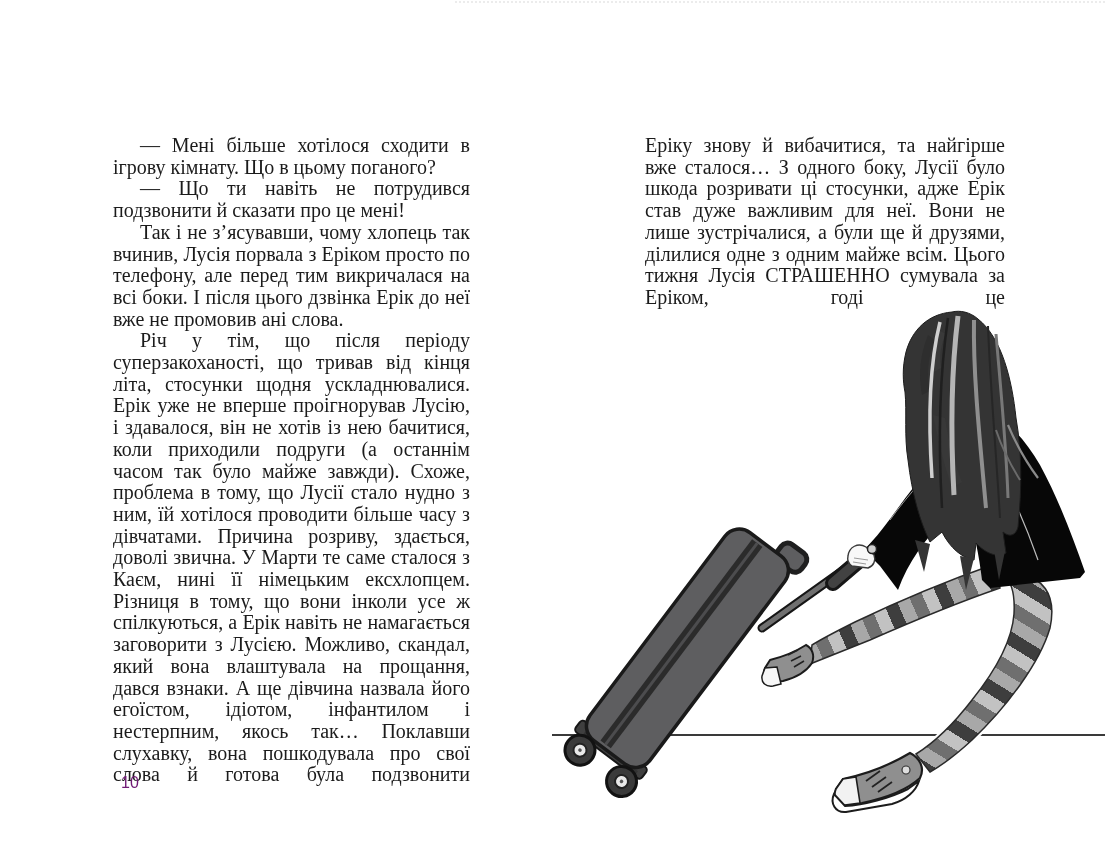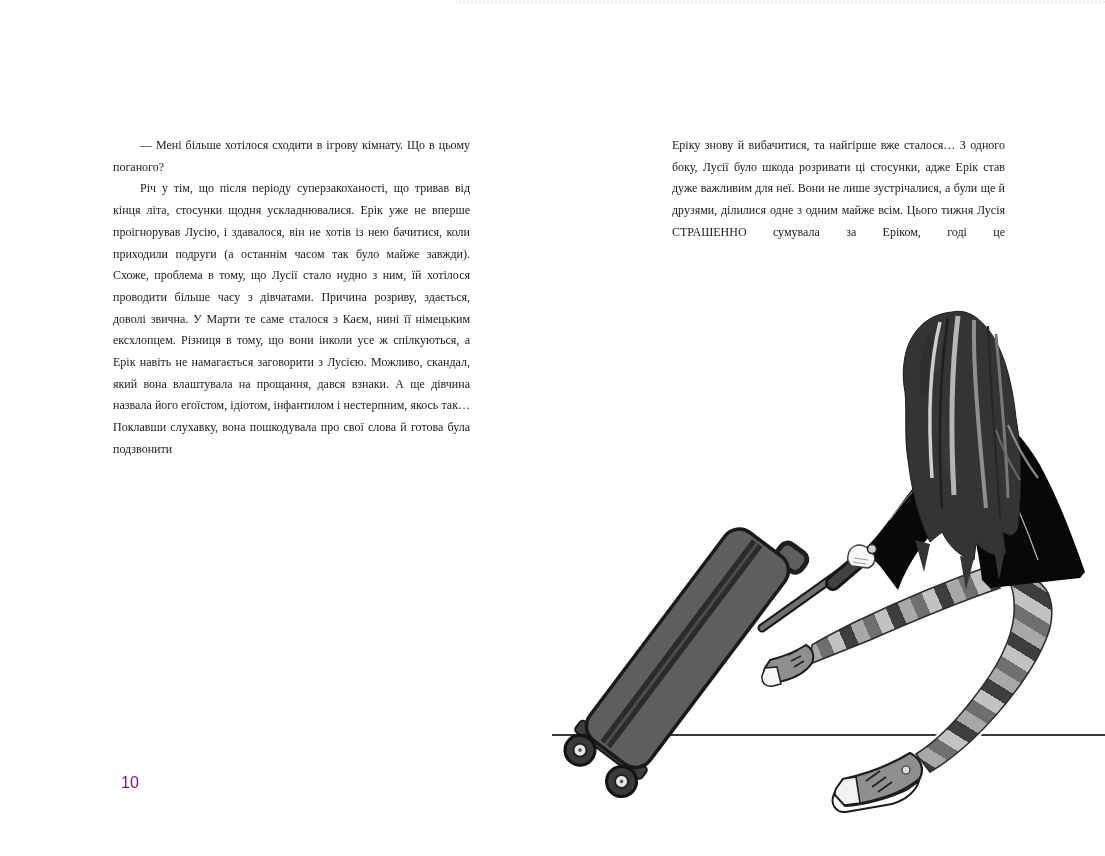--- a/index.html
+++ b/index.html
@@ -1,41 +1,43 @@
 <!DOCTYPE html>
 <html><head>
 <meta charset="utf-8">
 <style>
   html,body{margin:0;padding:0;background:#ffffff;}
   .spread{position:relative;width:1105px;height:856px;background:#ffffff;overflow:hidden;
           font-family:"Liberation Serif","DejaVu Serif",serif;color:#1b1b1b;}
   .scan-edge{position:absolute;top:1px;left:455px;width:650px;height:1px;
              border-top:2px dotted #ececec;}
-  .text-col{position:absolute;top:135px;font-size:12px;line-height:21.7px;
+  .text-col{position:absolute;top:135px;font-size:20px;line-height:21.7px;
             text-align:justify;}
   .col-left{left:113px;width:357px;}
   .col-right{left:645px;width:360px;}
   .text-col p{margin:0;padding:0;text-indent:27px;}
-  .text-col p.noindent{text-indent:0;margin-left:27px;}
+  .text-col p.noindent{text-indent:0;}
   .text-col p.fill-last{text-align-last:justify;}
   .narrow{width:258px;}
   .page-number{position:absolute;left:121px;top:774px;
                font-family:"Liberation Sans","DejaVu Sans",sans-serif;
                font-size:16px;color:#701a75;}
   .illustration{position:absolute;left:0;top:0;width:1105px;height:856px;pointer-events:none;}
 </style>
 </head>
 <body>
 
 <div class="spread">
 
   <div class="scan-edge"></div>
 
   <div class="text-col col-left">
     <p>— Мені більше хотілося сходити в ігрову кімнату. Що в цьому поганого?</p>
+    <p>— Що ти навіть не потрудився подзвонити й сказати про це мені!</p>
+    <p>Так і не з’ясувавши, чому хлопець так вчинив, Лусія порвала з Еріком просто по телефону, але перед тим викричалася на всі боки. І після цього дзвінка Ерік до неї вже не промовив ані слова.</p>
     <p class="fill-last">Річ у тім, що після періоду суперзакоханості, що тривав від кінця літа, стосунки щодня ускладнювалися. Ерік уже не вперше проігнорував Лусію, і здавалося, він не хотів із нею бачитися, коли приходили подруги (а останнім часом так було майже завжди). Схоже, проблема в тому, що Лусії стало нудно з ним, їй хотілося проводити більше часу з дівчатами. Причина розриву, здається, доволі звична. У Марти те саме сталося з Каєм, нині її німецьким ексхлопцем. Різниця в тому, що вони інколи усе ж спілкуються, а Ерік навіть не намагається заговорити з Лусією. Можливо, скандал, який вона влаштувала на прощання, дався взнаки. А ще дівчина назвала його егоїстом, ідіотом, інфантилом і нестерпним, якось так… Поклавши слухавку, вона пошкодувала про свої слова й готова була подзвонити</p>
   </div>
 
   <div class="text-col col-right">
     <p class="noindent fill-last">Еріку знову й вибачитися, та найгірше вже сталося… З одного боку, Лусії було шкода розривати ці стосунки, адже Ерік став дуже важливим для неї. Вони не лише зустрічалися, а були ще й друзями, ділилися одне з одним майже всім. Цього тижня Лусія СТРАШЕННО сумувала за Еріком, годі це</p>
   </div>
 
   <div class="page-number">10</div>
 
   <svg class="illustration" viewBox="0 0 1105 856">

